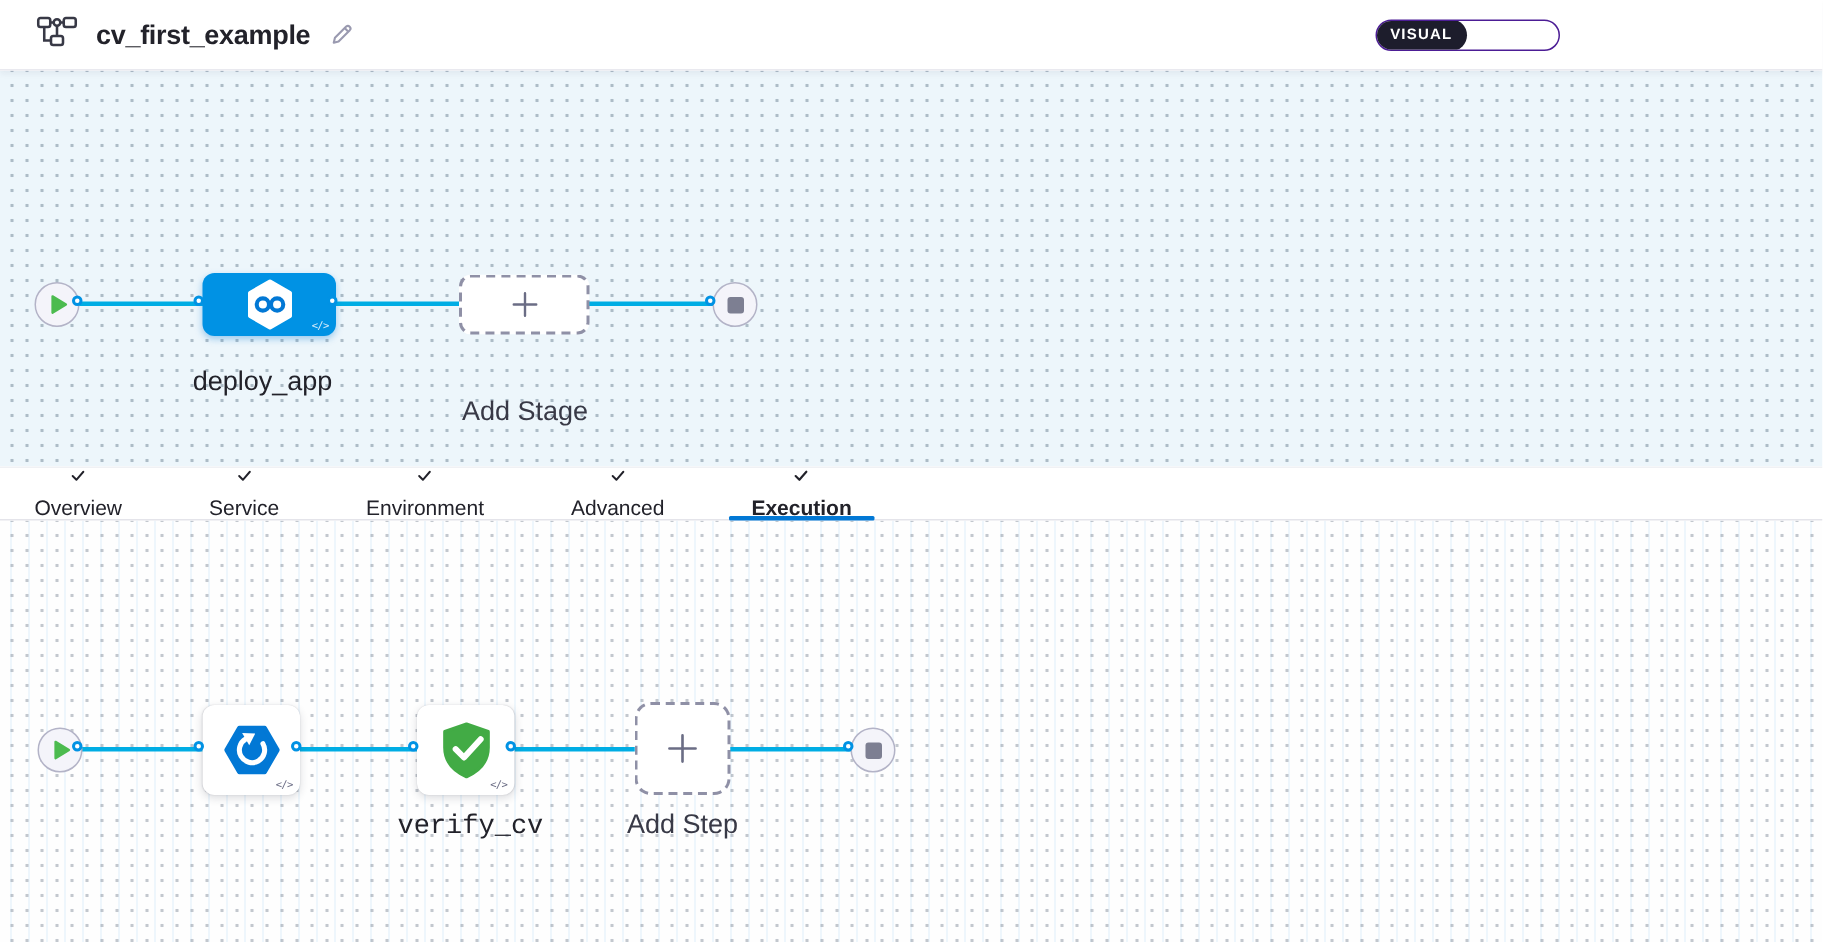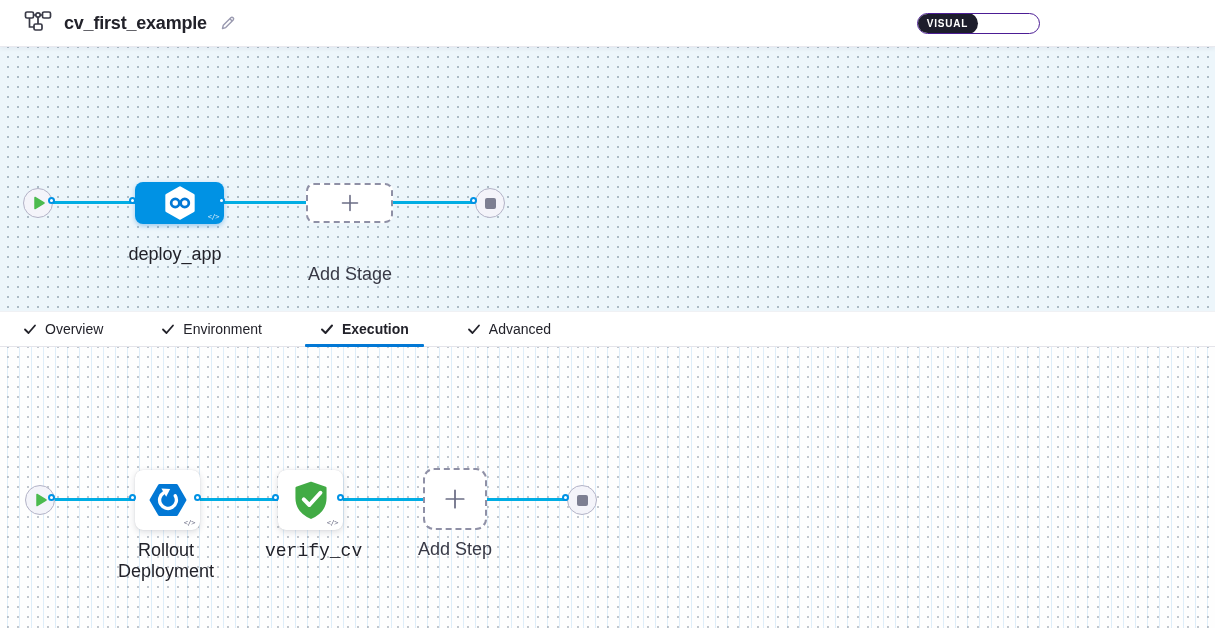--- a/index.html
+++ b/index.html
@@ -101,21 +101,21 @@
   .plus-icon { display:block; }
 
   
   .tabbar {
     position:absolute; top:311px; left:0; width:1215px; height:36px;
     background:#ffffff; border-bottom:1px solid #e4e4ea; border-top:1px solid #f0f1f4;
     display:flex; align-items:stretch; padding-left:8px; z-index:5;
   }
   .tab {
     position:relative; display:flex; align-items:center; gap:8px;
-    padding:0 15px; margin-right:28px; cursor:pointer; font-size:14px; color:#22222a;
+    padding:0 15px; margin-right:28px; cursor:pointer; font-size:14px; color:#22222a;flex-direction:column;
   }
   .tab.active { font-weight:700; }
   .tab.active .underline {
     content:""; position:absolute; left:0; right:0; bottom:-1px; height:3px;
     background:#0278d5; border-radius:1px;
   }
   .underline { display:none; }
   .tab.active .underline { display:block; }
 </style>
 </head>
@@ -186,36 +186,43 @@
     <svg width="14" height="14" viewBox="0 0 14 14">
       <polyline points="2,7.5 5.5,11 12,3.5" fill="none" stroke="#22222a" stroke-width="1.8" stroke-linecap="round" stroke-linejoin="round"></polyline>
     </svg>
     <span>Overview</span>
 
   </div>
   <div class="tab">
     <svg width="14" height="14" viewBox="0 0 14 14">
       <polyline points="2,7.5 5.5,11 12,3.5" fill="none" stroke="#22222a" stroke-width="1.8" stroke-linecap="round" stroke-linejoin="round"></polyline>
     </svg>
+    <span>Service</span>
+
+  </div>
+  <div class="tab">
+    <svg width="14" height="14" viewBox="0 0 14 14">
+      <polyline points="2,7.5 5.5,11 12,3.5" fill="none" stroke="#22222a" stroke-width="1.8" stroke-linecap="round" stroke-linejoin="round"></polyline>
+    </svg>
     <span>Environment</span>
+
+  </div>
+  <div class="tab">
+    <svg width="14" height="14" viewBox="0 0 14 14">
+      <polyline points="2,7.5 5.5,11 12,3.5" fill="none" stroke="#22222a" stroke-width="1.8" stroke-linecap="round" stroke-linejoin="round"></polyline>
+    </svg>
+    <span>Advanced</span>
 
   </div>
   <div class="tab active">
     <svg width="14" height="14" viewBox="0 0 14 14">
       <polyline points="2,7.5 5.5,11 12,3.5" fill="none" stroke="#22222a" stroke-width="2" stroke-linecap="round" stroke-linejoin="round"></polyline>
     </svg>
     <span>Execution</span>
     <span class="underline"></span>
-  </div>
-  <div class="tab">
-    <svg width="14" height="14" viewBox="0 0 14 14">
-      <polyline points="2,7.5 5.5,11 12,3.5" fill="none" stroke="#22222a" stroke-width="1.8" stroke-linecap="round" stroke-linejoin="round"></polyline>
-    </svg>
-    <span>Advanced</span>
-
   </div>
 </div>
 
 <div class="exec-canvas">
   <div class="hline" style="left:40px; top:151px; width:542px;"></div>
 
   <div class="round-node" style="left:25px; top:138px;">
     <svg width="20" height="20" viewBox="0 0 20 20">
       <polygon points="7,4.5 16,10 7,15.5" fill="#4cbb4f" stroke="#4cbb4f" stroke-width="1.5" stroke-linejoin="round"></polygon>
     </svg>
@@ -224,21 +231,20 @@
   <div class="step-card" style="left:135px; top:123px;">
     <svg width="40" height="40" viewBox="0 0 38 38">
       <polygon points="35,19 27,32.8 11,32.8 3,19 11,5.2 27,5.2" fill="#0278d5" stroke="#0278d5" stroke-width="3" stroke-linejoin="round"></polygon>
       <g transform="rotate(-30 19 19)">
         <path d="M27,19 a8,8 0 1 1 -8,-8" fill="none" stroke="#ffffff" stroke-width="3.2" stroke-linecap="round"></path>
         <polygon points="19,6.5 19,15.5 26,11" fill="#ffffff"></polygon>
       </g>
     </svg>
     <span class="code-glyph">&lt;/&gt;</span>
   </div>
-  <div class="node-label" style="left:118px; top:193px; width:96px; line-height:21px;">Rollout Deployment</div>
 
   <div class="step-card" style="left:278px; top:123px;">
     <svg width="40" height="40" viewBox="0 0 36 36">
       <path d="M18,2.5 L31,7 v9.5 c0,8.8 -5.6,14.2 -13,17.5 C10.6,30.7 5,25.3 5,16.5 V7 Z" fill="#42ab45" stroke="#42ab45" stroke-width="2" stroke-linejoin="round"></path>
       <polyline points="11.5,17.5 16.5,22.5 26.5,11.5" fill="none" stroke="#ffffff" stroke-width="3.6" stroke-linecap="round" stroke-linejoin="round"></polyline>
     </svg>
     <span class="code-glyph">&lt;/&gt;</span>
   </div>
   <div class="node-label" style="left:265px; top:194px; width:90px;font-family:Liberation Mono, monospace;">verify_cv</div>
 

